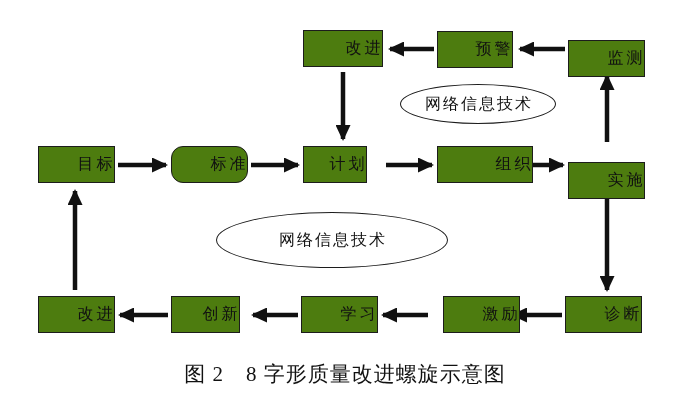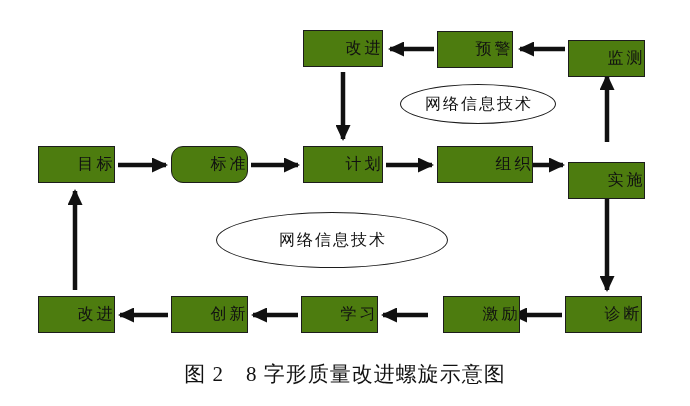--- a/index.html
+++ b/index.html
@@ -116,38 +116,38 @@
   <div class="ellipse" style="left:400px; top:84px; width:156px; height:40px;">
     <span>网络信息技术</span>
   </div>
 
   <div class="node" style="left:38px; top:146px; width:77px;">
     <span>目标</span>
   </div>
   <div class="node" style="left:171px; top:146px; width:77px;border-radius:12px;">
     <span>标准</span>
   </div>
-  <div class="node" style="left:303px; top:146px; width:80px;">
+  <div class="node" style="left:303px; top:146px; width:64px;">
     <span>计划</span>
   </div>
   <div class="node" style="left:437px; top:146px; width:96px;">
     <span>组织</span>
   </div>
   <div class="node" style="left:568px; top:146px; width:77px;margin-top:16px;">
     <span>实施</span>
   </div>
 
   <div class="ellipse" style="left:216px; top:212px; width:232px; height:56px;">
     <span>网络信息技术</span>
   </div>
 
   <div class="node" style="left:38px; top:296px; width:77px;">
     <span>改进</span>
   </div>
-  <div class="node" style="left:171px; top:296px; width:77px;">
+  <div class="node" style="left:171px; top:296px; width:69px;">
     <span>创新</span>
   </div>
   <div class="node" style="left:301px; top:296px; width:77px;">
     <span>学习</span>
   </div>
   <div class="node" style="left:443px; top:296px; width:77px;">
     <span>激励</span>
   </div>
   <div class="node" style="left:565px; top:296px; width:77px;">
     <span>诊断</span>

